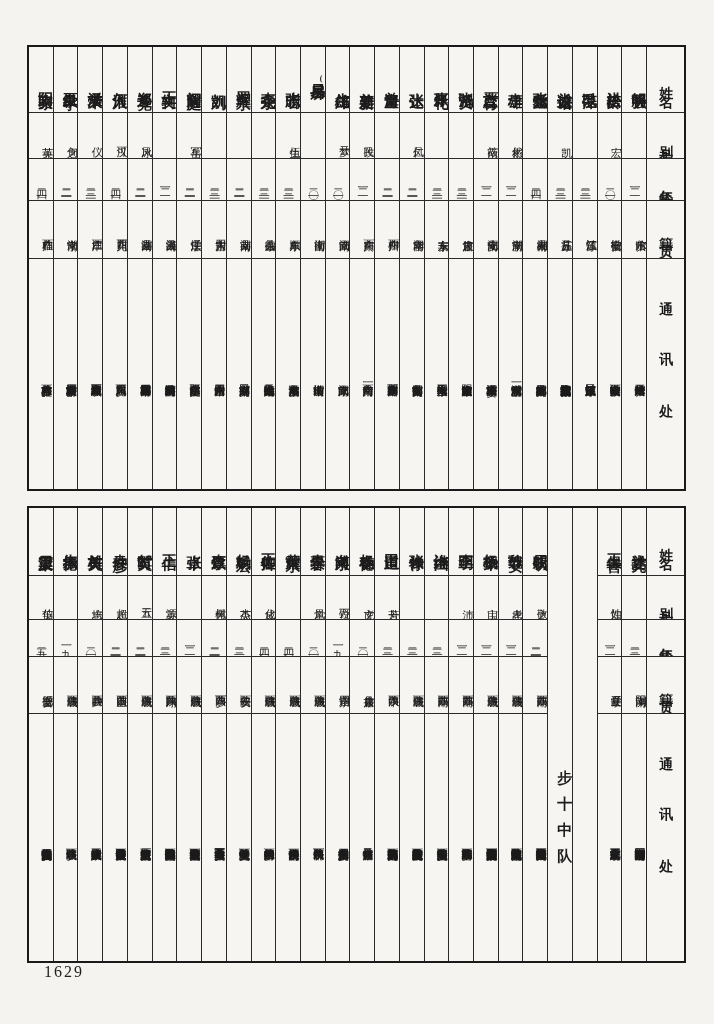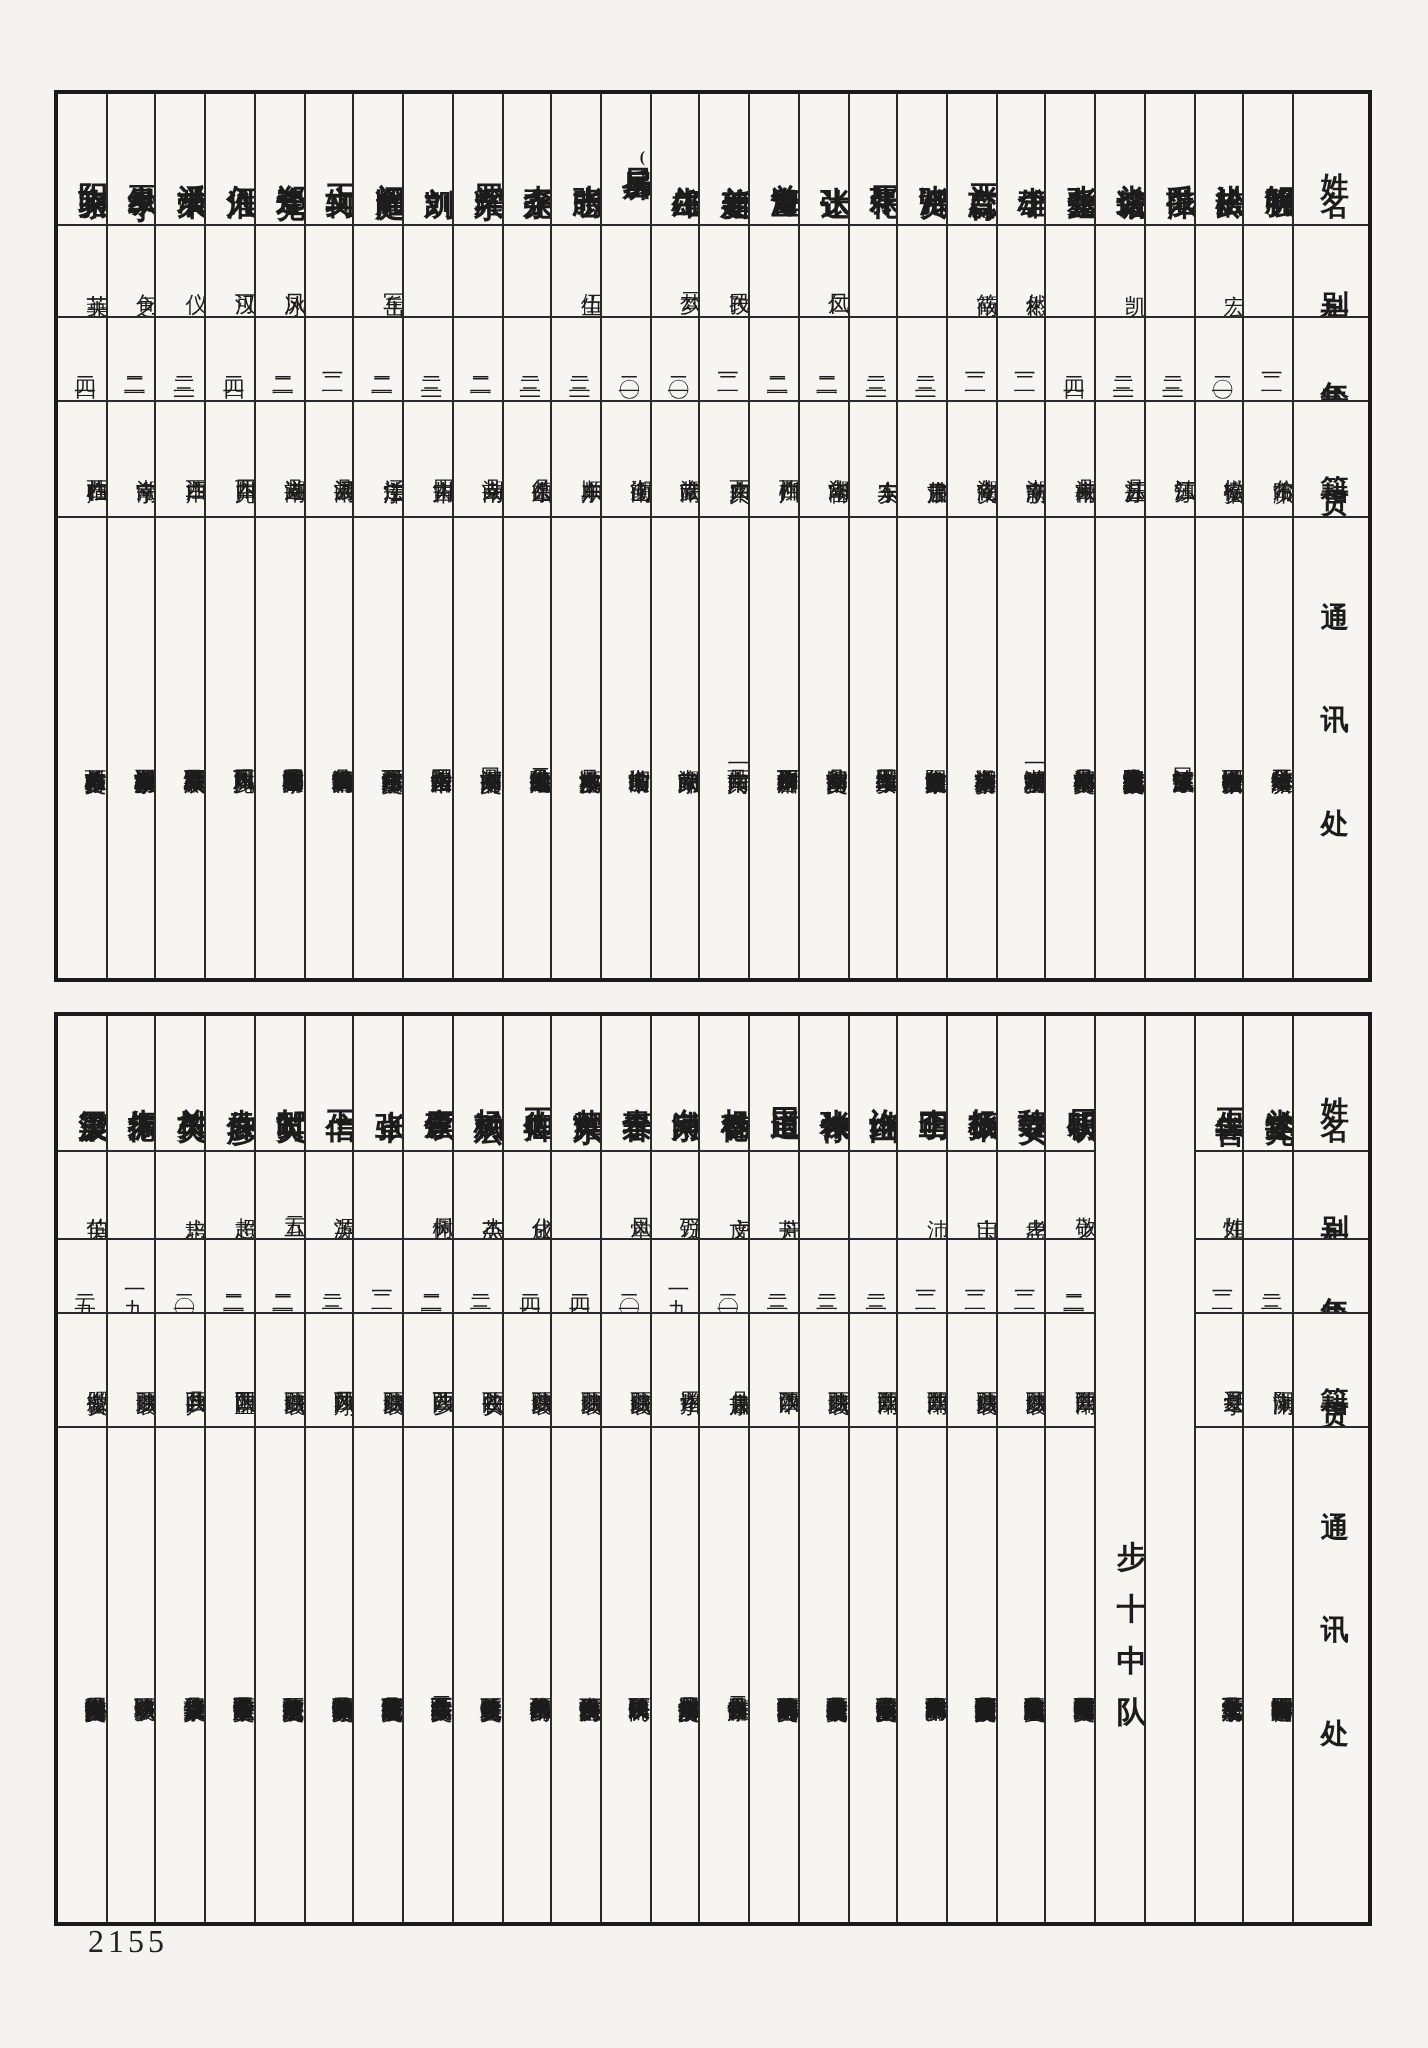--- a/index.html
+++ b/index.html
@@ -463,14 +463,14 @@
         <div class="cell addr-cell r4 last">陕西褒城联乡镇</div>
       </div>
       <div class="col">
         <div class="cell name-cell r0">梁震汲</div>
         <div class="cell alias-cell r1">伯英</div>
         <div class="cell age-cell r2">二五</div>
         <div class="cell native-cell r3">安徽合肥</div>
         <div class="cell addr-cell r4 last">安徽合肥南乡晓兴集隆保宝号交</div>
       </div>
     </div>
-  <div class="page-number">2155</div>
+  <div class="page-number">1629</div>
 </div>
 
 </body></html>

